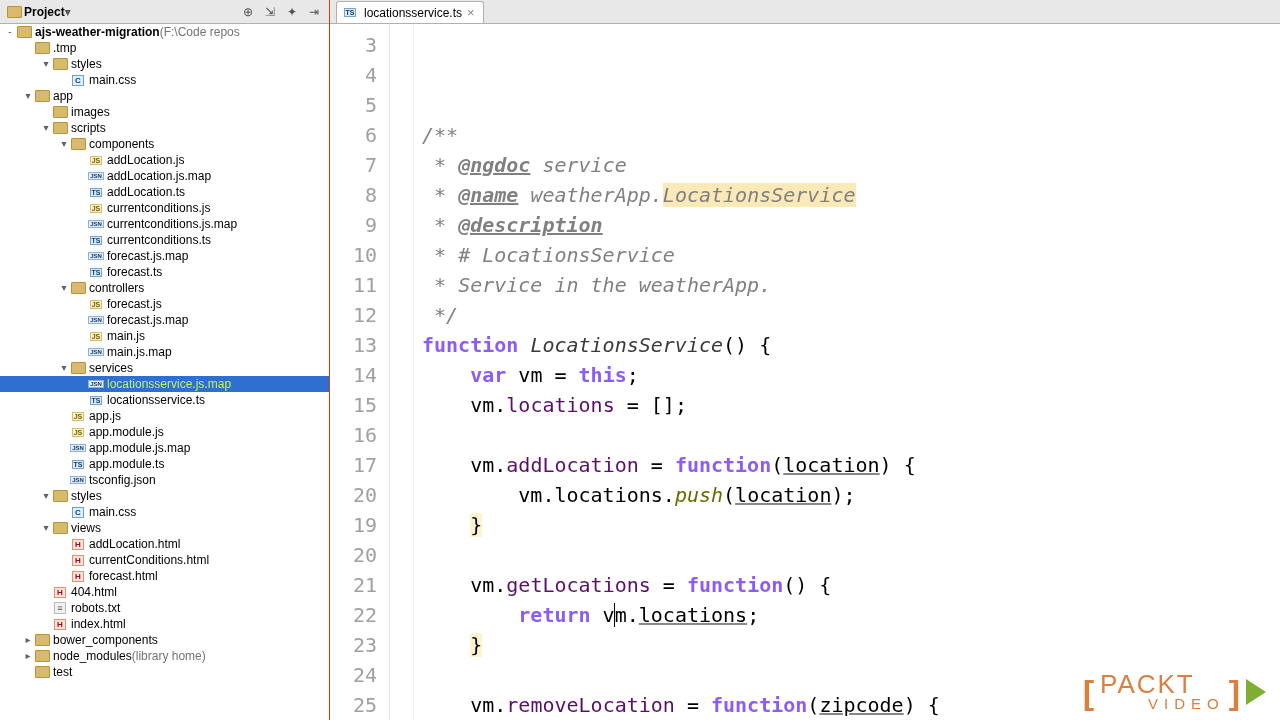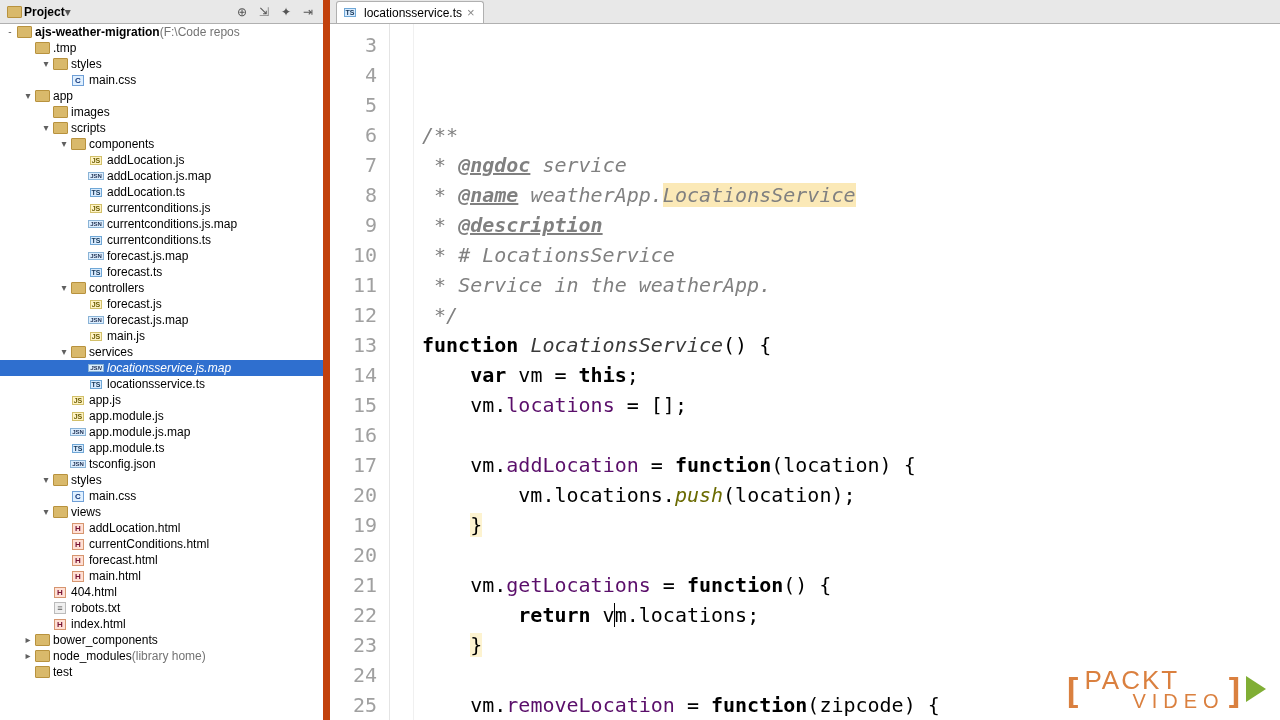--- a/index.html
+++ b/index.html
@@ -9,24 +9,24 @@
 
 .pane-header { height: 24px; background: #e8e8e8; border-bottom: 1px solid #b0b0b0; display: flex; align-items: center; padding: 0 6px; }
 .pane-header .label { font-weight: bold; }
 .pane-header .spacer { flex: 1; }
 .pane-header .toolbtn { width: 18px; height: 18px; margin-left: 4px; display: flex; align-items: center; justify-content: center; color: #555; cursor: pointer; }
 .pane-header .dd { width: 10px; color: #555; }
 
 .main { display: flex; flex: 1; min-height: 0; }
 
 
-.sidebar { width: 330px; border-right: 7px solid #c2410c; display: flex; flex-direction: column; }
+.sidebar { width: 330px; border-right: 1px solid #c2410c; display: flex; flex-direction: column; }
 .tree { flex: 1; overflow: hidden; background: #fff; user-select: none; }
 .node { display: flex; align-items: center; height: 16px; white-space: nowrap; }
-.node.selected { background: #2f6fcf; color: #ffffff; font-style: italic; }
+.node.selected { background: #2f6fcf; color: #bef264; }
 .tw { width: 12px; text-align: center; color: #606060; font-size: 10px; line-height: 16px; cursor: pointer; }
 .ic { width: 16px; height: 14px; margin-right: 2px; display: inline-flex; align-items: center; justify-content: center; }
 .ic.folder::before { content: ""; width: 13px; height: 10px; background: #d9b96b; border: 1px solid #b8923e; border-radius: 1px; display: block; }
 .ic.file-js::before { content: "JS"; font-size: 7px; font-weight: bold; background: #fff3c4; border: 1px solid #d2c06a; padding: 0 1px; color: #6a5b00; }
 .ic.file-json::before { content: "JSN"; font-size: 6px; font-weight: bold; background: #dceeff; border: 1px solid #8ab3d6; padding: 0 1px; color: #235; }
 .ic.file-ts::before { content: "TS"; font-size: 7px; font-weight: bold; background: #d9ecff; border: 1px solid #6fa7d6; padding: 0 1px; color: #135; }
 .ic.file-html::before { content: "H"; font-size: 8px; font-weight: bold; background: #ffe0d5; border: 1px solid #d6956f; padding: 0 2px; color: #713; }
 .ic.file-css::before { content: "C"; font-size: 8px; font-weight: bold; background: #e0f0ff; border: 1px solid #6f9fd6; padding: 0 2px; color: #137; }
 .ic.file-txt::before { content: "≡"; font-size: 9px; background: #f0f0f0; border: 1px solid #bbb; padding: 0 2px; color: #555; }
 .ic.file-ico::before { content: "★"; font-size: 9px; color: #c88a00; }
@@ -36,27 +36,27 @@
 
 .editor-pane { flex: 1; display: flex; flex-direction: column; min-width: 0; }
 .tabbar { height: 24px; background: #e8e8e8; border-bottom: 1px solid #b0b0b0; display: flex; align-items: flex-end; padding-left: 6px; }
 .tab { height: 22px; background: #fff; border: 1px solid #b0b0b0; border-bottom: none; border-radius: 3px 3px 0 0; display: flex; align-items: center; padding: 0 8px 0 6px; font-size: 12px; gap: 5px; }
 .tab .ic { width: 14px; }
 .tab .close { color: #888; cursor: pointer; font-size: 13px; line-height: 1; }
 .editor { flex: 1; display: flex; font-family: "Consolas","Menlo",monospace; font-size: 20px; line-height: 30px; background: #fff; overflow: hidden; }
 .gutter { width: 60px; text-align: right; color: #a0a0a0; padding: 6px 12px 6px 0; background: #fff; border-right: 1px solid #e4e4e4; }
 .gut-extra { width: 24px; background: #fff; border-right: 1px solid #f0f0f0; }
 .code { flex: 1; padding: 6px 0 6px 8px; white-space: pre; position: relative; }
-.tok-kw { color: #000000; font-weight: bold; }
+.tok-kw { color: #8b5cf6; font-weight: bold; }
 .tok-fn { color: #3a3a3a; font-style: italic; }
 .tok-call { color: #6a6a00; font-style: italic; }
 .tok-prop { color: #5a0e6a; }
 .tok-doc { color: #808080; font-style: italic; }
 .tok-doctag { color: #808080; font-style: italic; font-weight: bold; text-decoration: underline; }
-.tok-und { text-decoration-color: #888; text-align: center; }
+.tok-und { text-decoration: underline; text-decoration-color: #888; text-align: center; }
 .hl { background: #fbe9b7; }
 .hl2 { background: #fdf3d0; }
 .cursor { border-left: 1px solid #000; margin-left: -1px; }
 
 
 .watermark { position: absolute; right: 14px; bottom: 10px; font-family: sans-serif; font-size: 26px; letter-spacing: 2px; color: #d46a1e; font-weight: 300; display: flex; align-items: center; gap: 4px; opacity: 0.85; pointer-events: none; }
 .watermark .br1 { color: #d46a1e; font-weight: bold; font-size: 34px; }
 .watermark .play { width: 0; height: 0; border-left: 20px solid #6aa012; border-top: 13px solid transparent; border-bottom: 13px solid transparent; }
 </style>
 </head>
@@ -192,20 +192,26 @@
             <span class="ic file-json"></span>
             <span class="nm">forecast.js.map</span>
           </div>
           <div class="node">
             <span style="width:76px"></span>
             <span class="tw"></span>
             <span class="ic file-js"></span>
             <span class="nm">main.js</span>
           </div>
           <div class="node">
+            <span style="width:76px"></span>
+            <span class="tw"></span>
+            <span class="ic file-json"></span>
+            <span class="nm">main.js.map</span>
+          </div>
+          <div class="node">
             <span style="width:58px"></span>
             <span class="tw">▾</span>
             <span class="ic folder"></span>
             <span class="nm">services</span>
           </div>
           <div class="node selected">
             <span style="width:76px"></span>
             <span class="tw"></span>
             <span class="ic file-json"></span>
             <span class="nm">locationsservice.js.map</span>
@@ -274,26 +280,20 @@
             <span style="width:58px"></span>
             <span class="tw"></span>
             <span class="ic file-html"></span>
             <span class="nm">currentConditions.html</span>
           </div>
           <div class="node">
             <span style="width:58px"></span>
             <span class="tw"></span>
             <span class="ic file-html"></span>
             <span class="nm">forecast.html</span>
-          </div>
-          <div class="node">
-            <span style="width:58px"></span>
-            <span class="tw"></span>
-            <span class="ic file-html"></span>
-            <span class="nm">main.html</span>
           </div>
           <div class="node">
             <span style="width:40px"></span>
             <span class="tw"></span>
             <span class="ic file-html"></span>
             <span class="nm">404.html</span>
           </div>
           <div class="node">
             <span style="width:40px"></span>
             <span class="tw"></span>
@@ -362,21 +362,21 @@
             <div>24</div>
             <div>25</div>
           </div>
         <div class="gut-extra"></div>
         <div class="code" id="code">
           
         <div class="tok-doc">/**</div><div class="tok-doc"> * <span class="tok-doctag">@ngdoc</span> <span class="tok-doc">service</span></div><div class="tok-doc"> * <span class="tok-doctag">@name</span> <span class="tok-doc">weatherApp.</span><span class="hl tok-doc">LocationsService</span></div><div class="tok-doc"> * <span class="tok-doctag">@description</span></div><div class="tok-doc"> * <span class="tok-doc"># LocationsService</span></div><div class="tok-doc"> * <span class="tok-doc">Service in the weatherApp.</span></div><div class="tok-doc"> */</div><div><span class="tok-kw">function</span> <span class="tok-fn">LocationsService</span>() {</div><div>    <span class="tok-kw">var</span> vm = <span class="tok-kw">this</span>;</div><div>    vm.<span class="tok-prop">locations</span> = [];</div><div>&nbsp;</div><div>    vm.<span class="tok-prop">addLocation</span> = <span class="tok-kw">function</span>(<span class="tok-und">location</span>) {</div><div>        vm.locations.<span class="tok-call">push</span>(<span class="tok-und">location</span>);</div><div>    <span class="hl2">}</span></div><div>&nbsp;</div><div>    vm.<span class="tok-prop">getLocations</span> = <span class="tok-kw">function</span>() {</div><div>        <span class="tok-kw">return</span> v<span class="cursor">m</span>.<span class="tok-und">locations</span>;</div><div>    <span class="hl2">}</span></div><div>&nbsp;</div><div>    vm.<span class="tok-prop">removeLocation</span> = <span class="tok-kw">function</span>(<span class="tok-und">zipcode</span>) {</div><div class="watermark">
             <span class="br1">[</span>
             <span style="display:flex;flex-direction:column;line-height:0.9;justify-content:space-between;">
               <span style="font-weight:400;">PACKT</span>
-              <span style="font-size:20px;letter-spacing:6px;margin-left:48px;">VIDEO</span>
+              <span style="font-size:15px;letter-spacing:6px;margin-left:48px;">VIDEO</span>
             </span>
             <span class="br1">]</span>
             <span class="play"></span>
           </div></div>
       </div>
     </div>
   </div>
 </div>
 
 </body></html>

